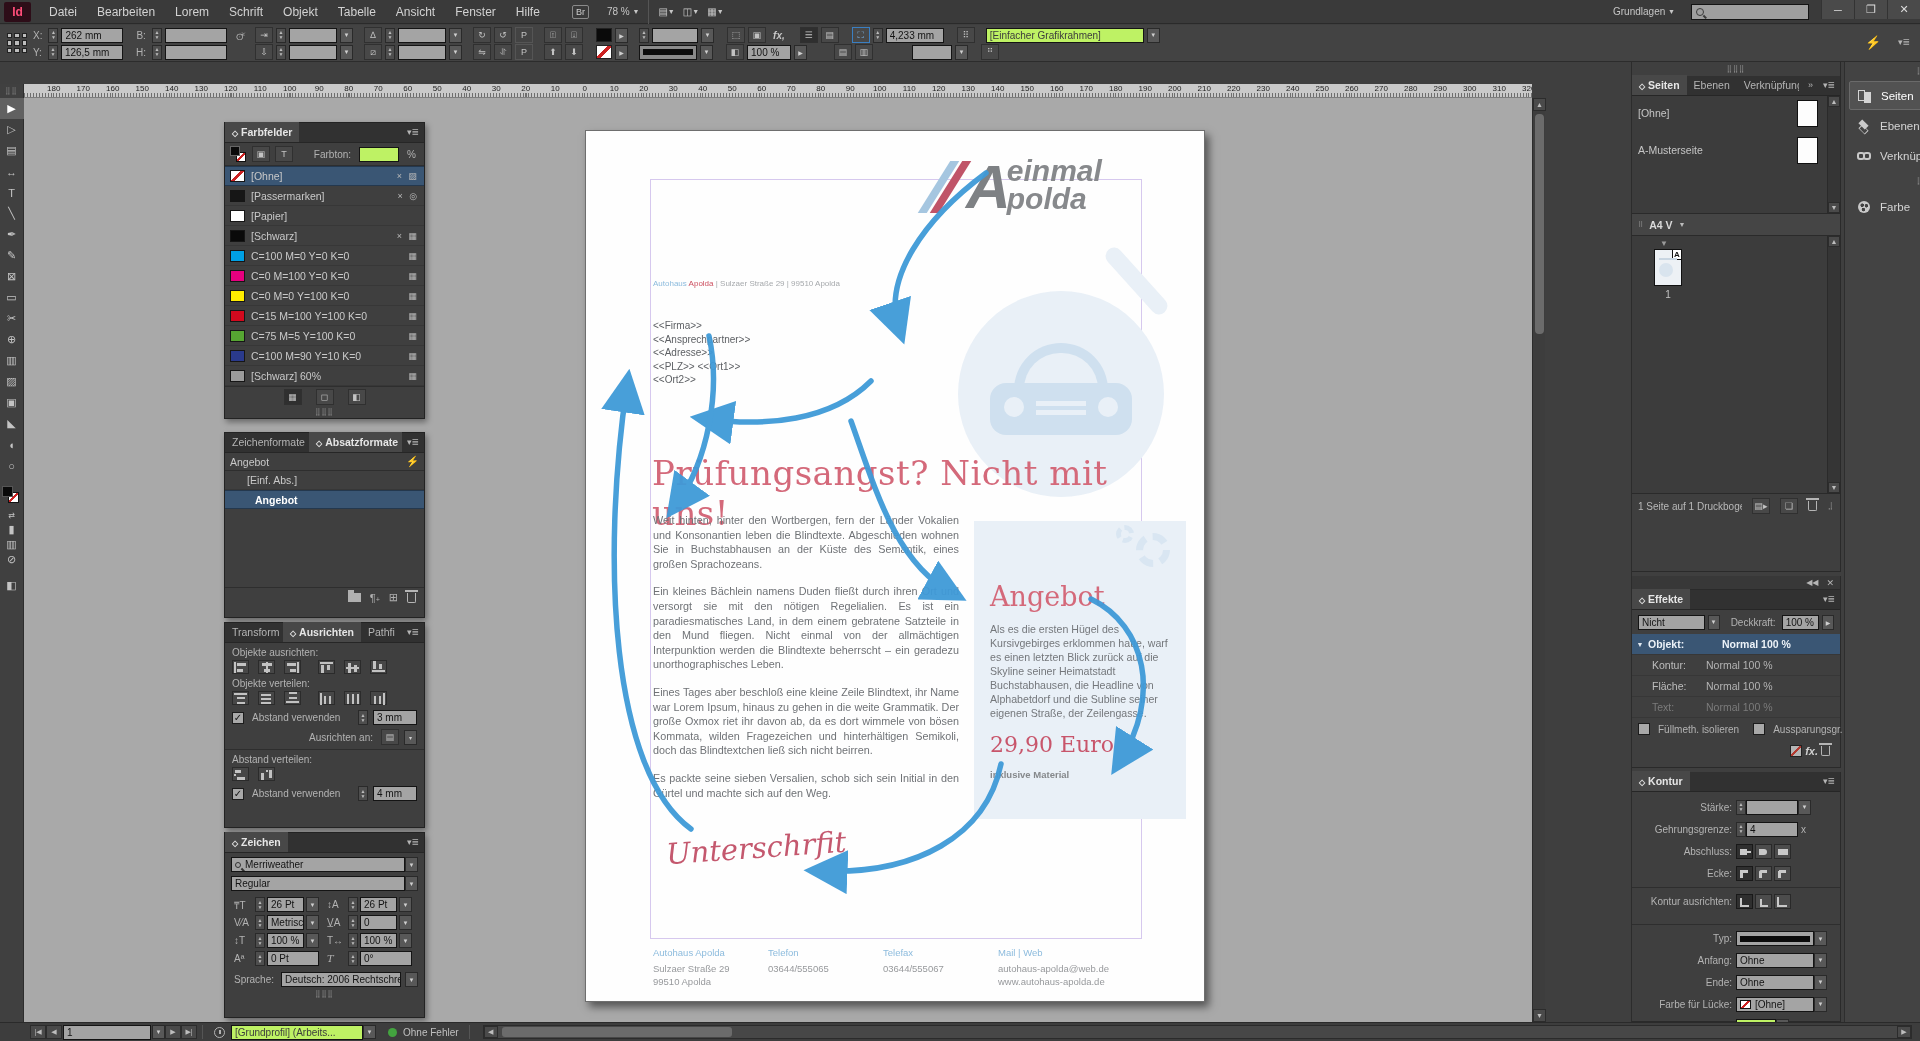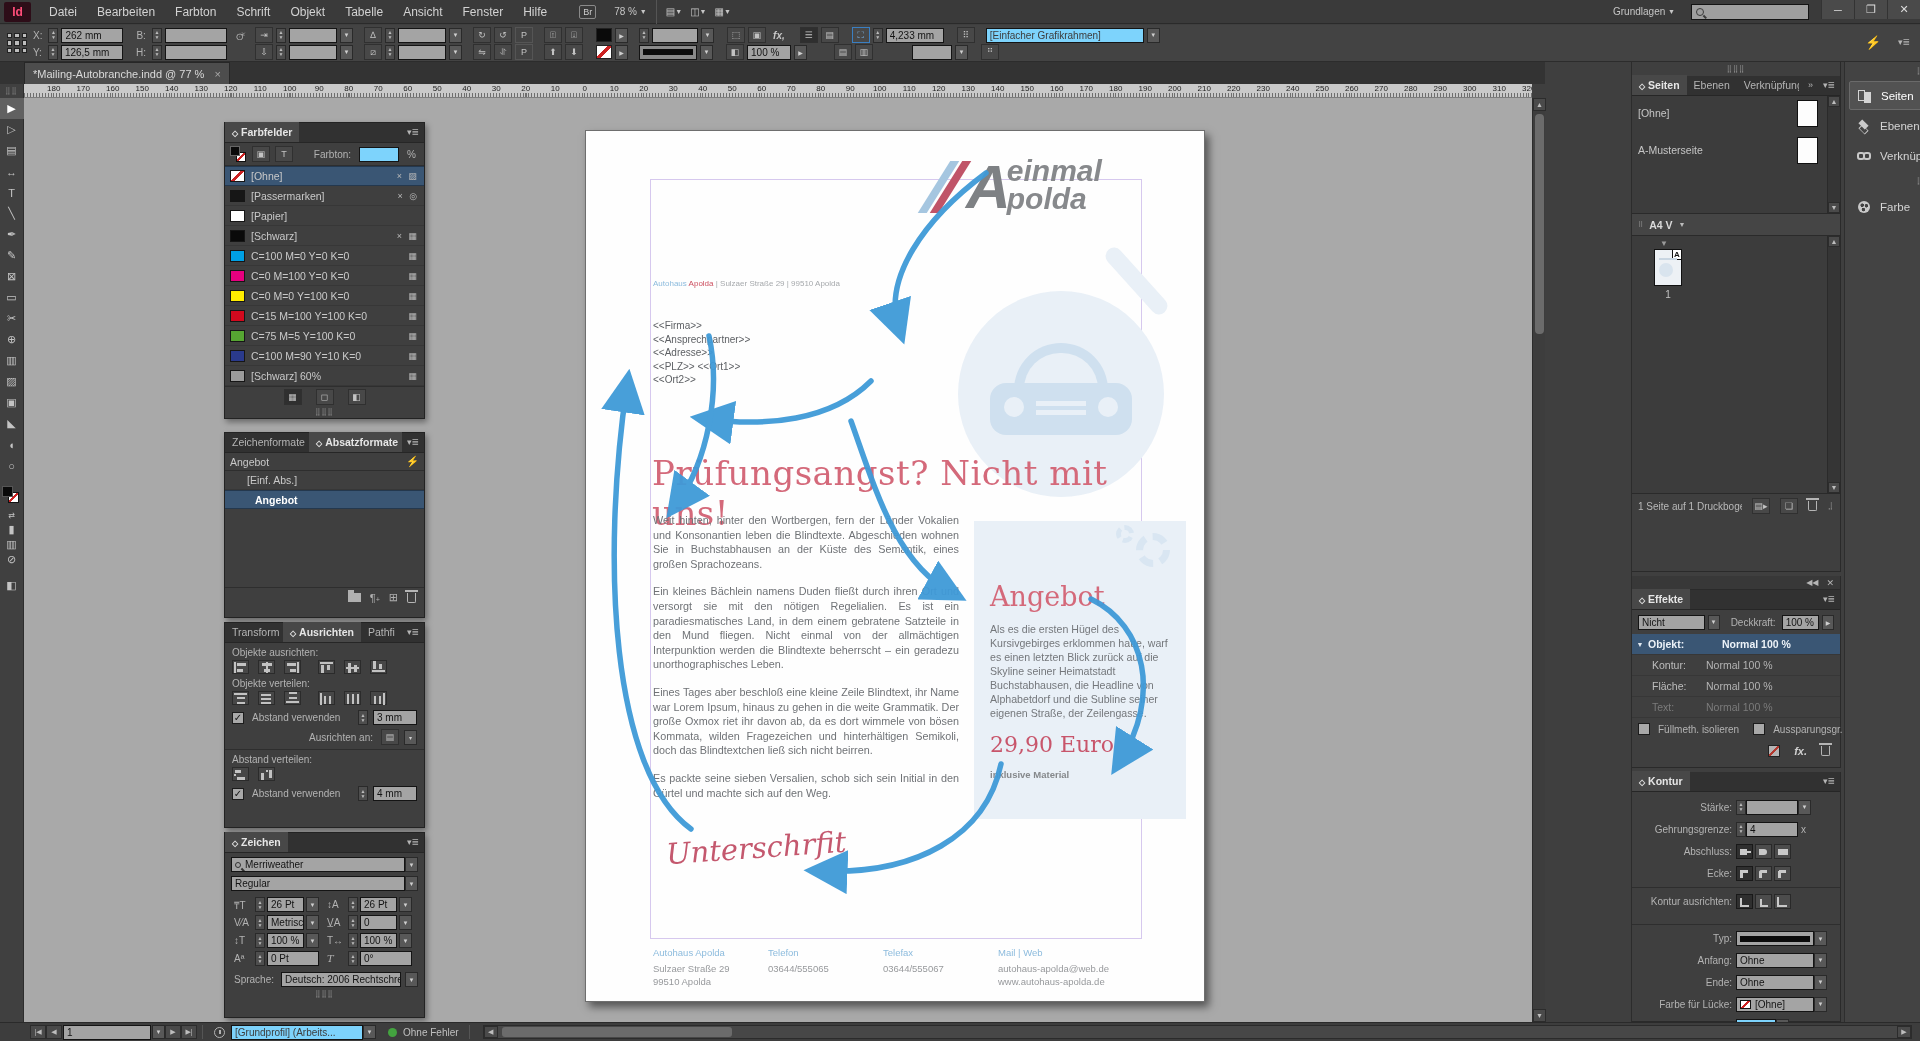--- a/index.html
+++ b/index.html
@@ -6,21 +6,21 @@
 *{box-sizing:border-box;margin:0;padding:0;font-family:inherit}
 html,body{background:#2b2b2b}
 #app{position:relative;width:1920px;height:1041px;overflow:hidden;background:#3f3f3f;
  font-family:"Liberation Sans",sans-serif;font-size:11px;color:#c6c6c6;-webkit-user-select:none}
 .abs{position:absolute}
 .row{display:flex;align-items:center}
 .vsep{width:1px;height:24px;background:#2e2e2e;border-right:1px solid #555;margin:0 5px}
 .lbl{color:#b3b3b3;font-size:10px;margin:0 3px;white-space:nowrap}
 .fld{height:15px;background:#a4a4a4;border:1px solid #141414;color:#141414;font-size:10px;
  line-height:13px;padding:0 3px;white-space:nowrap;overflow:hidden}
-.fld.dim{background:#7dd3fc;color:#3c3c3c}
+.fld.dim{background:#bef264;color:#3c3c3c}
 .stp{width:10px;height:15px;display:flex;flex-direction:column;justify-content:center;align-items:center;
  background:#4e4e4e;border:1px solid #2a2a2a;color:#bdbdbd;font-size:5px;line-height:5px}
 .dbt{width:13px;height:15px;background:#585858;border:1px solid #2a2a2a;color:#cfcfcf;font-size:6px;
  display:flex;align-items:center;justify-content:center}
 .mbtn{height:16px;padding:0 4px;display:flex;align-items:center;color:#c6c6c6;font-size:10px}
 .icb{width:18px;height:16px;background:#484848;border:1px solid #303030;display:flex;align-items:center;
  justify-content:center;color:#c3c3c3;font-size:9px}
 
 #menubar{position:absolute;left:0;top:0;width:1920px;height:24px;background:#3a3a3a;border-bottom:1px solid #2a2a2a;display:flex;align-items:center}
 #idlogo{width:27px;height:20px;margin:0 8px 0 4px;background:#2d0d18;color:#ff4d79;font-weight:bold;
@@ -130,21 +130,21 @@
 <body>
 
 <div id="app">
 
   <div id="menubar">
     <div id="idlogo">Id</div>
     <div class="row">
 
     <span class="menu-item">Datei</span>
         <span class="menu-item">Bearbeiten</span>
-        <span class="menu-item">Farbton</span>
+        <span class="menu-item">Lorem</span>
         <span class="menu-item">Schrift</span>
         <span class="menu-item">Objekt</span>
         <span class="menu-item">Tabelle</span>
         <span class="menu-item">Ansicht</span>
         <span class="menu-item">Fenster</span>
         <span class="menu-item">Hilfe</span>
       </div>
     <span id="br">Br</span>
     <span class="mbtn"><span>78 %</span>&nbsp;<span style="font-size:7px">▼</span></span>
     <span class="vsep"></span>
@@ -248,26 +248,20 @@
       <span class="icb" style="margin-left:24px">▤</span>
       <span class="icb">▥</span>
       <span class="fld" style="width:40px;margin-left:36px"></span>
         <span class="dbt">▼</span>
       <span class="icb" style="margin-left:10px">⠛</span>
     </div>
     <span class="abs" style="right:38px;top:10px;color:#cfcfcf;font-size:13px">⚡</span>
     <span class="abs" style="right:10px;top:12px;color:#b5b5b5;font-size:9px">▾≣</span>
   </div>
 
-  <div id="doctabs">
-    <div id="dtab">
-      <span>*Mailing-Autobranche.indd @ 77 %</span>
-      <span style="color:#a9a9a9">×</span>
-    </div>
-  </div>
 
   <div id="ruler">
 
   <span>180</span>
       <span>170</span>
       <span>160</span>
       <span>150</span>
       <span>140</span>
       <span>130</span>
       <span>120</span>
@@ -868,21 +862,21 @@
       <div class="efrow dim">
         <span class="eflab">Text:</span>
           <span class="efval">Normal 100 %</span>
       </div>
       <div class="row" style="height:22px;padding:0 6px;gap:5px">
         <span class="chk"></span>
         <span class="lbl">Füllmeth. isolieren</span>
         <span class="chk" style="margin-left:6px"></span>
         <span class="lbl">Aussparungsgr.</span>
       </div>
-      <div class="row" style="height:22px;padding:0 10px;justify-content:flex-end;gap:14px">
+      <div class="row" style="height:22px;padding:0 10px;justify-content:flex-end;gap:3px">
         <span style="width:12px;height:12px;border:1px solid #222;background:linear-gradient(135deg,#b5b5b5 44%,#b3392f 44%,#b3392f 58%,#b5b5b5 58%)"></span>
         <span style="font-style:italic;font-weight:bold;color:#cfcfcf">fx.</span>
         <span class="ic-trash"></span>
       </div>
     </div>
 
     <div class="rpanel" style="top:710px;height:250px">
       <div class="tabs">
         <span class="tab on"><span style="font-size:8px">◇</span> <b>Kontur</b></span>
         <span class="pmenu">▾≣</span>

